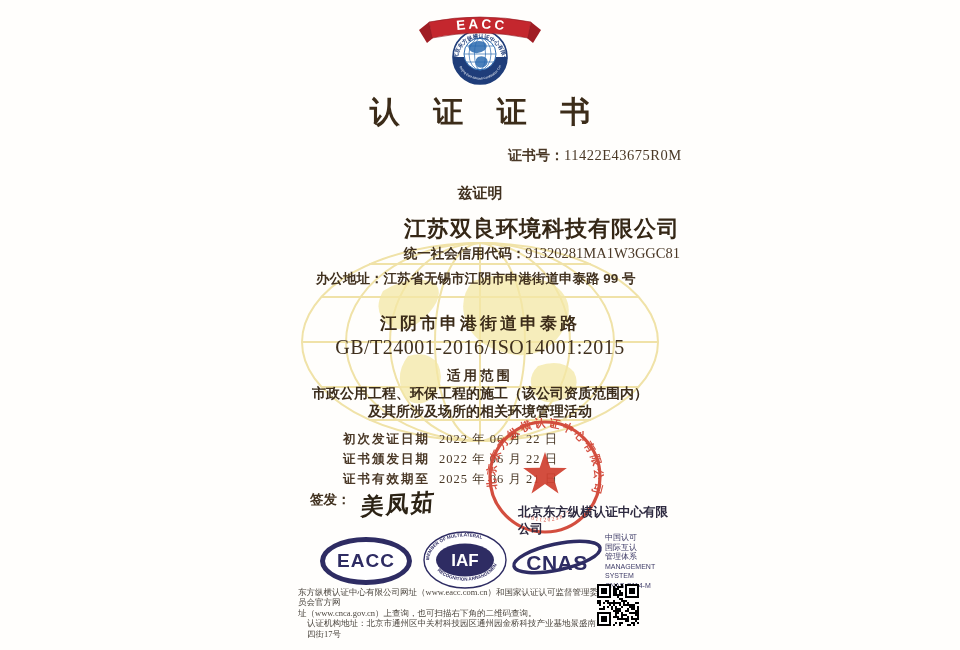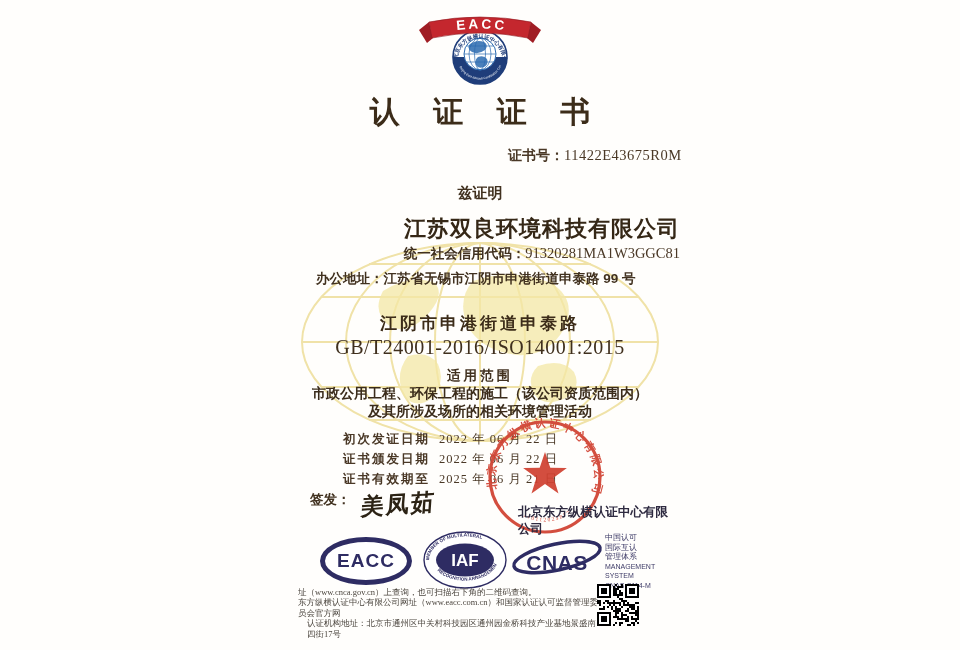--- a/index.html
+++ b/index.html
@@ -225,22 +225,22 @@
 
     <div class="cnas-text">
       <div>中国认可</div>
       <div>国际互认</div>
       <div>管理体系</div>
       <div class="en">MANAGEMENT SYSTEM</div>
       <div class="en">CNAS C114-M</div>
     </div>
 
     <div class="abs fineprint">
+      <p>东方纵横认证中心有限公司网址（www.eacc.com.cn）和国家认证认可监督管理委员会官方网</p>
       <p>址（www.cnca.gov.cn）上查询，也可扫描右下角的二维码查询。</p>
-      <p>东方纵横认证中心有限公司网址（www.eacc.com.cn）和国家认证认可监督管理委员会官方网</p>
       <p class="ind">认证机构地址：北京市通州区中关村科技园区通州园金桥科技产业基地景盛南四街17号</p>
 
     </div>
 
     <svg id="qr" width="42" height="42" viewBox="0 0 42 42">
         <rect x="18" y="0" width="2" height="2"></rect>
         <rect x="24" y="0" width="2" height="2"></rect>
         <rect x="16" y="2" width="2" height="2"></rect>
         <rect x="20" y="2" width="2" height="2"></rect>
         <rect x="22" y="2" width="2" height="2"></rect>

